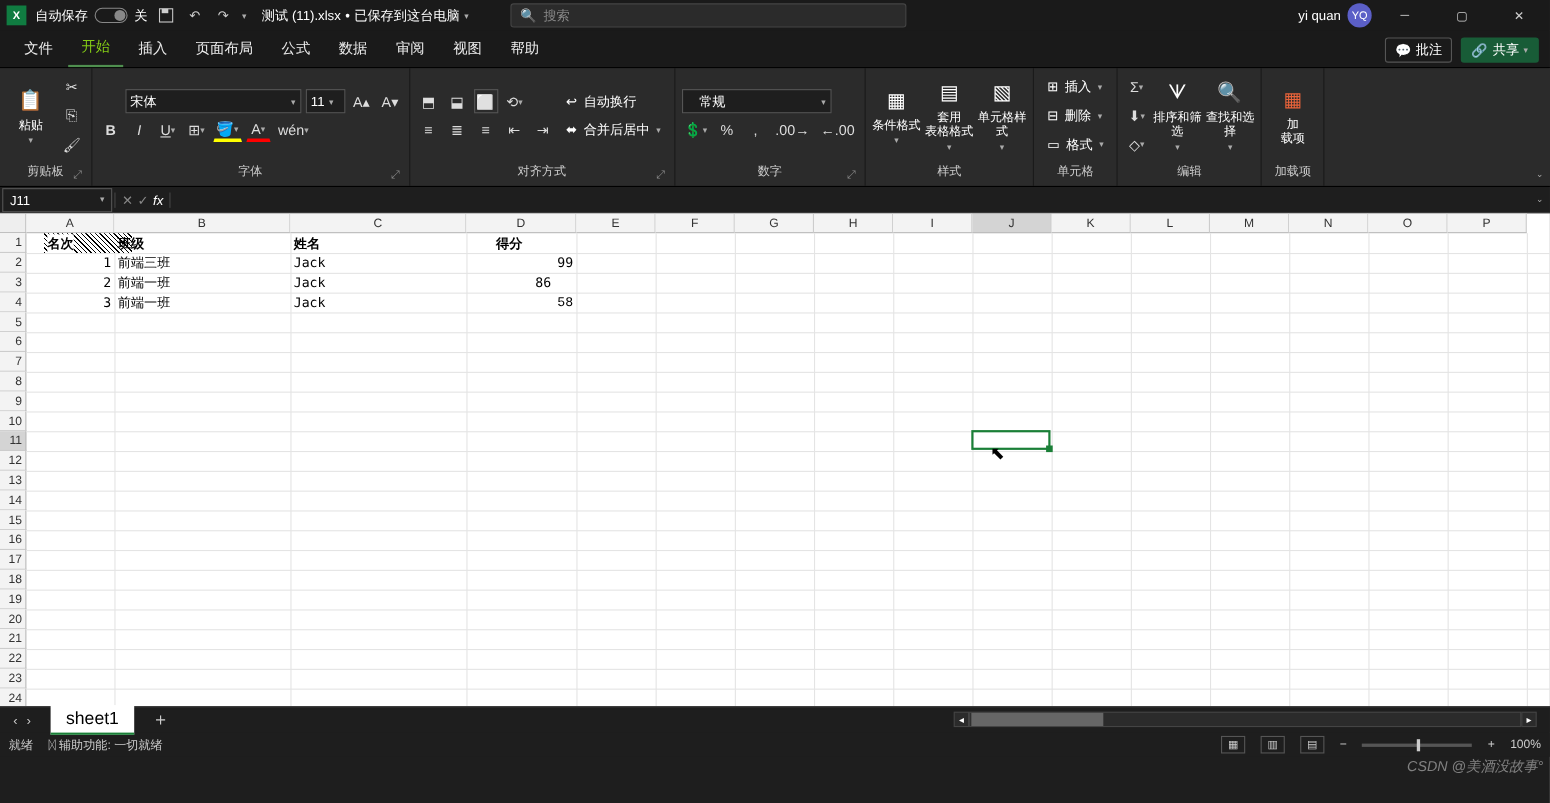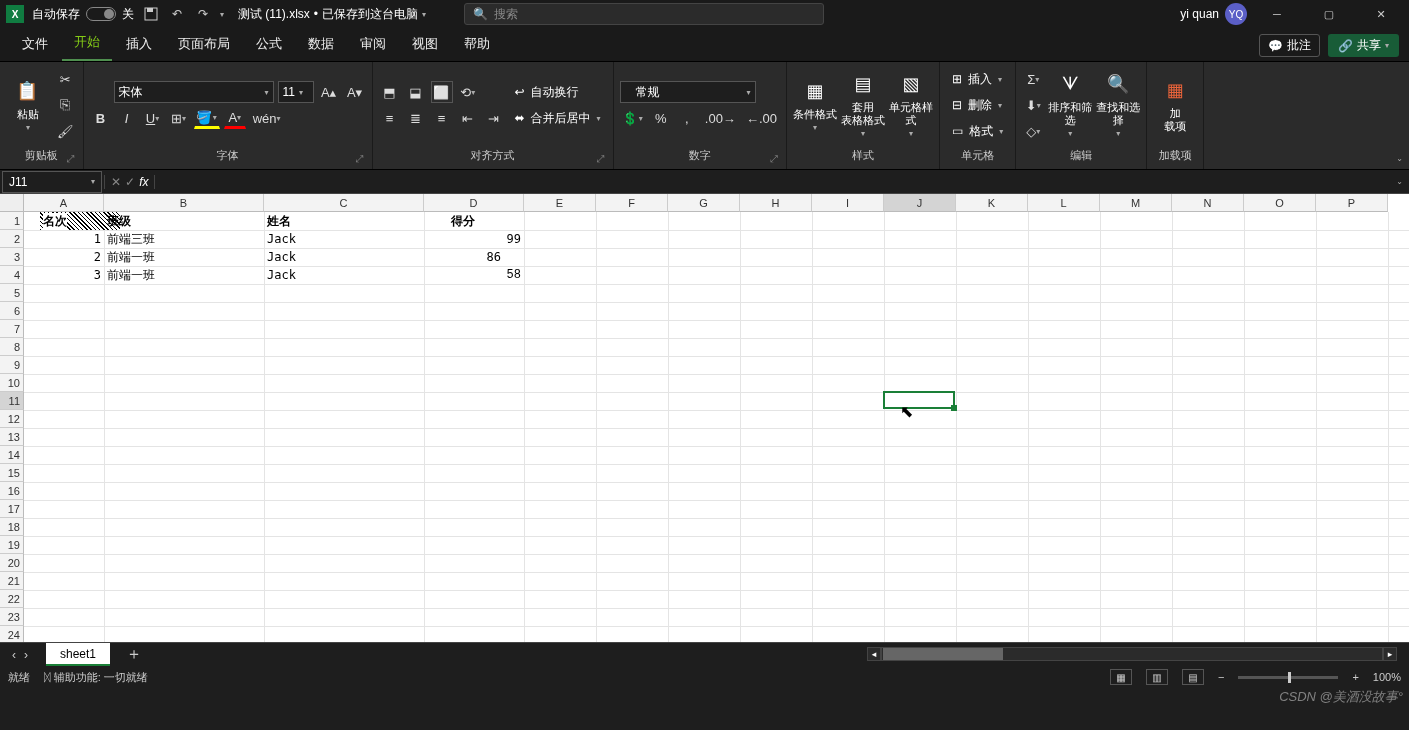--- a/index.html
+++ b/index.html
@@ -67,21 +67,21 @@
 .cell-text.right{justify-content:flex-end;}
 .cell-a1{ background:repeating-linear-gradient(45deg,#000 0,#000 1px,#fff 1px,#fff 3px); color:#fff; }
 .cell-a1 span{ background:#fff; color:#000;}
 .sel-cell { position:absolute; border:2px solid #1a7f37; pointer-events:none; }
 .sel-handle { position:absolute; width:6px; height:6px; background:#1a7f37; right:-4px; bottom:-4px;}
 .cursor { position:absolute; font-size:16px; color:#000; pointer-events:none;}
 
 
 .sheetbar { height:24px; background:#1e1e1e; display:flex; align-items:center; border-top:1px solid #444; position:relative;}
 .navarrows{display:flex; gap:8px; padding:0 12px; color:#ccc;}
-.sheet-tab { background:#fff; color:#000; padding:4px 14px 3px; font-size:12px; border-top:0; margin-left:6px; border-bottom:2px solid #1a7f37;}
+.sheet-tab { background:#fff; color:#000; padding:4px 14px 3px; font-size:16px; border-top:0; margin-left:6px; border-bottom:2px solid #1a7f37;}
 .addsheet{margin-left:16px;color:#ccc;font-size:16px;}
 .hscroll { position:absolute; right:12px; top:4px; width:530px; height:14px; display:flex; align-items:center;}
 .hscroll .track{flex:1;height:14px;background:#2b2b2b;border:1px solid #444;}
 .hscroll .thumb{width:120px;height:12px;background:#666;margin-left:1px;}
 .hscroll .arrow{width:14px;height:14px;background:#2b2b2b;border:1px solid #444;display:flex;align-items:center;justify-content:center;font-size:9px;}
 
 
 .statusbar { height:22px; background:#1e1e1e; display:flex; align-items:center; padding:0 8px; gap:14px; font-size:11px; color:#ccc;}
 .statusbar .spacer{flex:1;}
 .viewbtn{width:22px;height:16px;border:1px solid #555;display:flex;align-items:center;justify-content:center;font-size:10px;}

